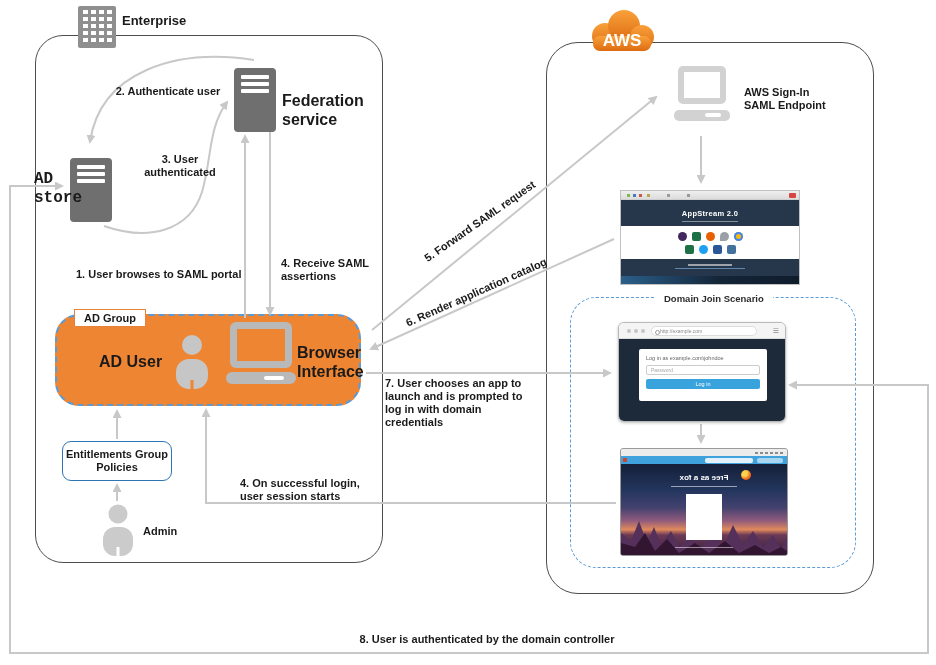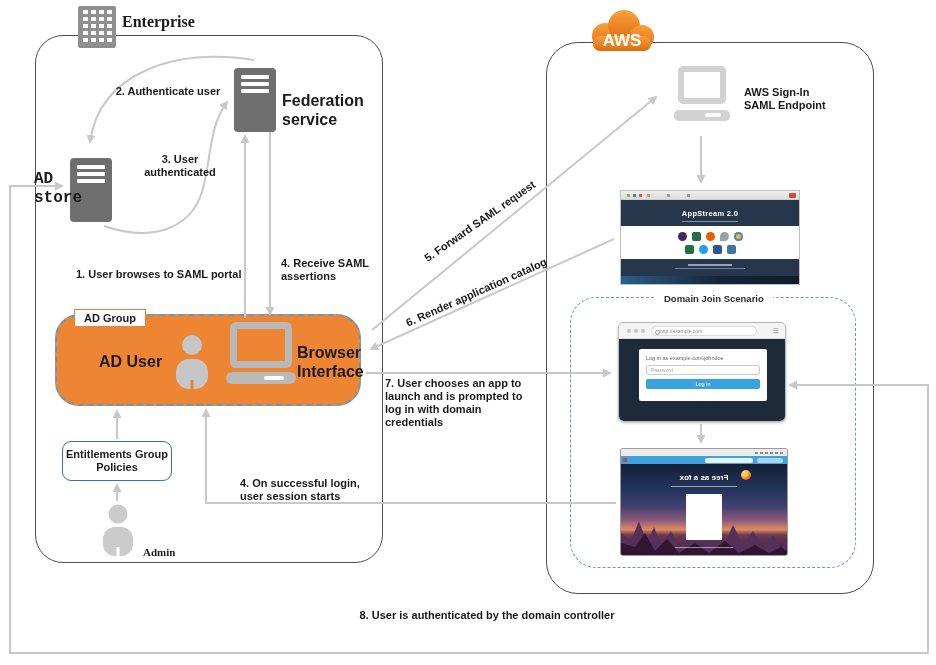--- a/index.html
+++ b/index.html
@@ -1,20 +1,20 @@
 <!DOCTYPE html>
 <html><head>
 <meta charset="utf-8">
 <style>
   * { margin:0; padding:0; box-sizing:border-box; }
   body { background:#fff; font-family:"Liberation Sans", sans-serif; }
   #canvas { position:relative; width:936px; height:665px; background:#fff; overflow:hidden; }
   .abs { position:absolute; }
   .lbl { position:absolute; font-weight:bold; color:#1a1a1a; line-height:1.18; }
-  .f13 { font-size:16px;font-family:Liberation Serif, serif; } .f12 { font-size:16px; } .f11 { font-size:11px; }
+  .f13 { font-size:13px; } .f12 { font-size:16px; } .f11 { font-size:11px; }
   .ctr { text-align:center; }
   .big-box { position:absolute; border:1.5px solid #4d4d4d; border-radius:28px; background:transparent; }
   svg.layer { position:absolute; left:0; top:0; }
 
   
   .adgroup { position:absolute; left:55px; top:314px; width:306px; height:92px;
              background:#ee8533; border:2px dashed #5b9bd5; border-radius:24px; }
   .adgroup-tag { position:absolute; left:74px; top:309px; background:#fff; border:1.5px solid #e8813a;
                  padding:2px 9px; font-size:11px; font-weight:bold; color:#1a1a1a; }
 
@@ -203,21 +203,21 @@
     <rect x="42" y="54" width="20" height="4" rx="2" fill="#fff"></rect>
   </svg>
   <div class="lbl f12" style="left:297px;top:344px;width:60px;">Browser Interface</div>
 
   <div class="ent-box">Entitlements Group Policies</div>
   <svg class="abs" style="left:99px;top:504px;" width="38" height="54" viewBox="0 0 38 54">
     <circle cx="19" cy="10" r="9.5" fill="#cbcbcb"></circle>
     <rect x="4" y="23" width="30" height="29" rx="12" fill="#cbcbcb"></rect>
     <rect x="17.5" y="43" width="3" height="10" fill="#fff"></rect>
   </svg>
-  <div class="lbl f11" style="left:143px;top:546px;font-family:Liberation Serif, serif;">Admin</div>
+  <div class="lbl f11" style="left:143px;top:525px;">Admin</div>
 
   <svg class="abs" style="left:672px;top:66px;" width="60" height="62" viewBox="0 0 60 62">
     <rect x="6" y="0" width="48" height="38" rx="5" fill="#d2d2d2"></rect>
     <rect x="12" y="6" width="36" height="26" fill="#fff"></rect>
     <rect x="2" y="44" width="56" height="11" rx="5" fill="#d2d2d2"></rect>
     <rect x="33" y="47" width="16" height="4" rx="2" fill="#fff"></rect>
   </svg>
   <div class="lbl f11" style="left:744px;top:86px;width:92px;">AWS Sign-In SAML Endpoint</div>
 
   <div class="asw">
@@ -287,15 +287,15 @@
       </svg>
       <div class="ff-white"></div>
       <div class="ff-footline"></div>
     </div>
   </div>
 
   <div class="lbl f11 ctr rot" style="left:395px;top:215px;width:170px;transform:rotate(-35deg);">5. Forward SAML request</div>
   <div class="lbl f11 ctr rot" style="left:384px;top:286px;width:185px;transform:rotate(-24deg);">6. Render application catalog</div>
   <div class="lbl f11" style="left:385px;top:377px;width:145px;">7. User chooses an app to launch and is prompted to log in with domain credentials</div>
   <div class="lbl f11" style="left:240px;top:477px;width:135px;">4. On successful login, user session starts</div>
-  <div class="lbl f11 ctr" style="left:257px;top:609px;width:460px;">8. User is authenticated  by the domain controller</div>
+  <div class="lbl f11 ctr" style="left:257px;top:633px;width:460px;">8. User is authenticated  by the domain controller</div>
 
 </div>
 
 </body></html>

